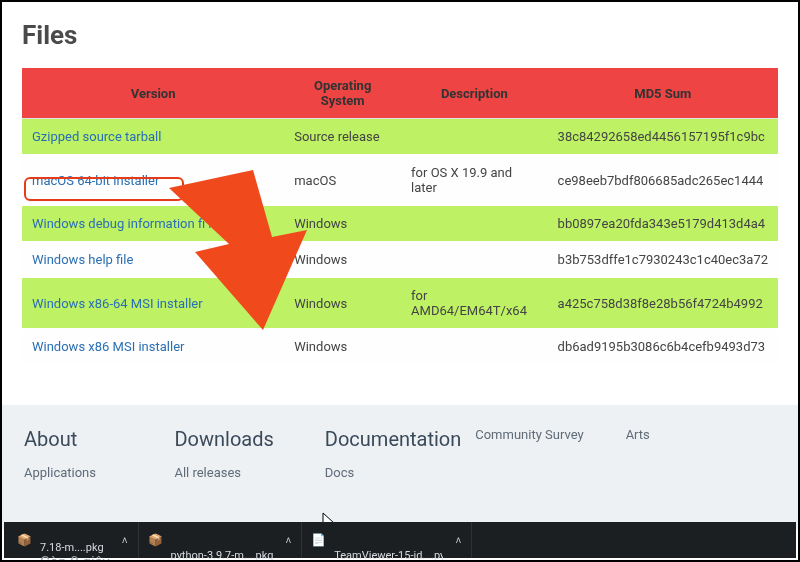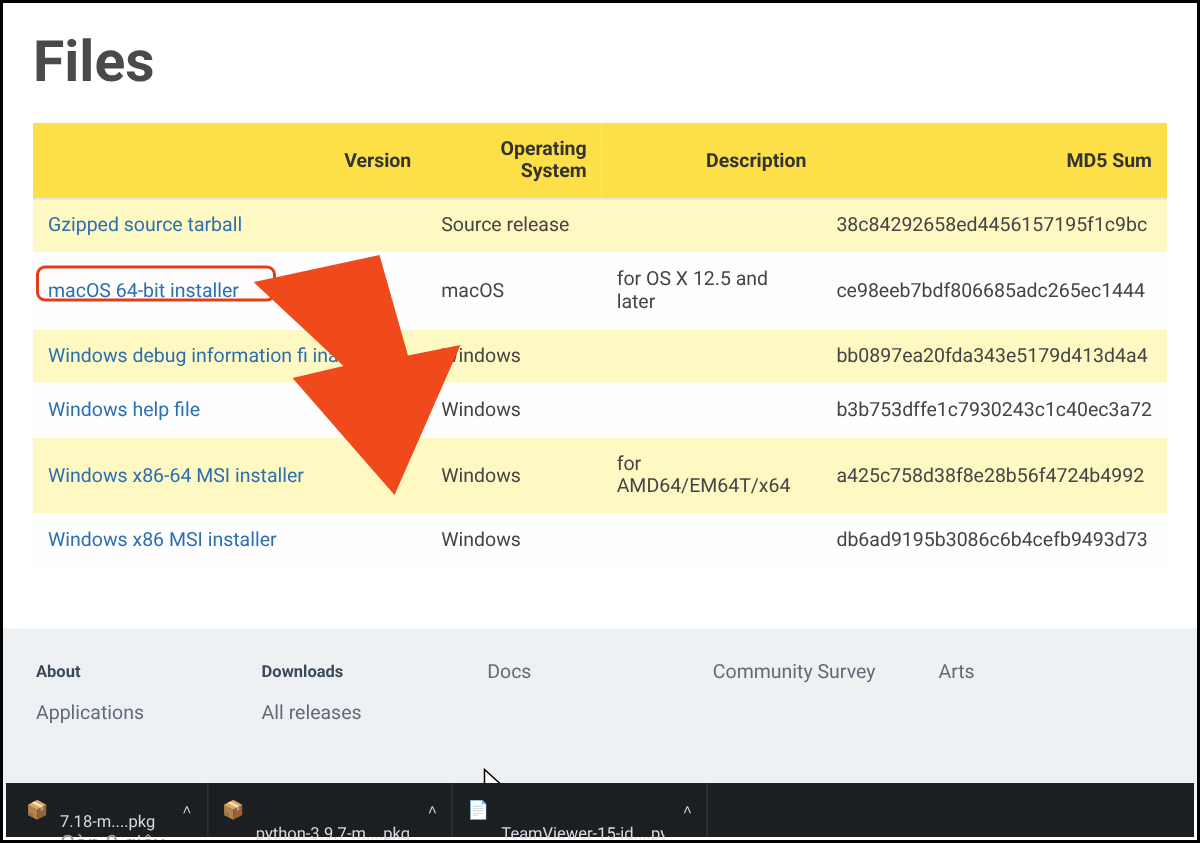--- a/index.html
+++ b/index.html
@@ -9,42 +9,42 @@
     width: 800px;
     height: 562px;
     overflow: hidden;
     position: relative;
     border: 2px solid #000;
   }
   .page {
     padding: 18px 20px 0 20px;
   }
   h1.page-title {
-    font-size: 38px;
+    font-size: 26px;
     font-weight: 700;
     color: #4a4a4a;
     margin-bottom: 18px;
   }
   table.files {
     width: 100%;
     border-collapse: collapse;
     font-size: 13px;
     color: #333;
   }
   table.files th {
-    text-align: right;
+    text-align: center;
     font-weight: 700;
     color: #333;
-    background: #fde047;
+    background: #ef4444;
     padding: 10px 10px;
     border-bottom: 1px solid #e0e2e4;
   }
   table.files td {
     padding: 10px 10px;
-    background: #fef9c3;
+    background: #bef264;
     color: #444;
     border-bottom: 1px solid #fff;
   }
   table.files tbody tr:nth-child(even) td {
     background: #fefefe;
   }
   table.files a.dl {
     color: #2b6fb3;
     text-decoration: none;
   }
@@ -65,22 +65,22 @@
     background: #eef1f4;
     margin-top: 40px;
     padding: 22px 22px 40px 22px;
     display: flex;
     gap: 0;
   }
   .footer-col {
     flex: 1;
   }
   .footer-col h3 {
-    font-size: 11px;
-    font-weight: 700;
+    font-size: 20px;
+    font-weight: 400;
     color: #3b4a5a;
     margin-bottom: 14px;
   }
   .footer-col .flink {
     display: block;
     font-size: 13px;
     color: #5f6b78;
     text-decoration: none;
     margin-bottom: 10px;
   }
@@ -150,21 +150,21 @@
     <tbody id="files-body">
         <tr>
           <td><a class="dl" href="#">Gzipped source tarball</a></td>
           <td>Source release</td>
           <td></td>
           <td>38c84292658ed4456157195f1c9bc</td>
         </tr>
         <tr>
           <td><a class="dl" href="#">macOS 64-bit installer</a></td>
           <td>macOS</td>
-          <td>for OS X 12.5 and later</td>
+          <td>for OS X 19.9 and later</td>
           <td>ce98eeb7bdf806685adc265ec1444</td>
         </tr>
         <tr>
           <td><a class="dl" href="#">Windows debug information fi               inaries</a></td>
           <td>Windows</td>
           <td></td>
           <td>bb0897ea20fda343e5179d413d4a4</td>
         </tr>
         <tr>
           <td><a class="dl" href="#">Windows help file</a></td>
@@ -191,20 +191,21 @@
 <div class="footer" id="footer-cols">
     <div class="footer-col">
       <h3>About</h3>
       <a class="flink" href="#">Applications</a>
     </div>
     <div class="footer-col">
       <h3>Downloads</h3>
       <a class="flink" href="#">All releases</a>
     </div>
     <div class="footer-col">
+      <h3>Documentation</h3>
       <a class="flink" href="#">Docs</a>
     </div>
     <div class="footer-col">
       <a class="flink" href="#">Community Survey</a>
     </div>
     <div class="footer-col">
       <a class="flink" href="#">Arts</a>
     </div>
   </div>
 

